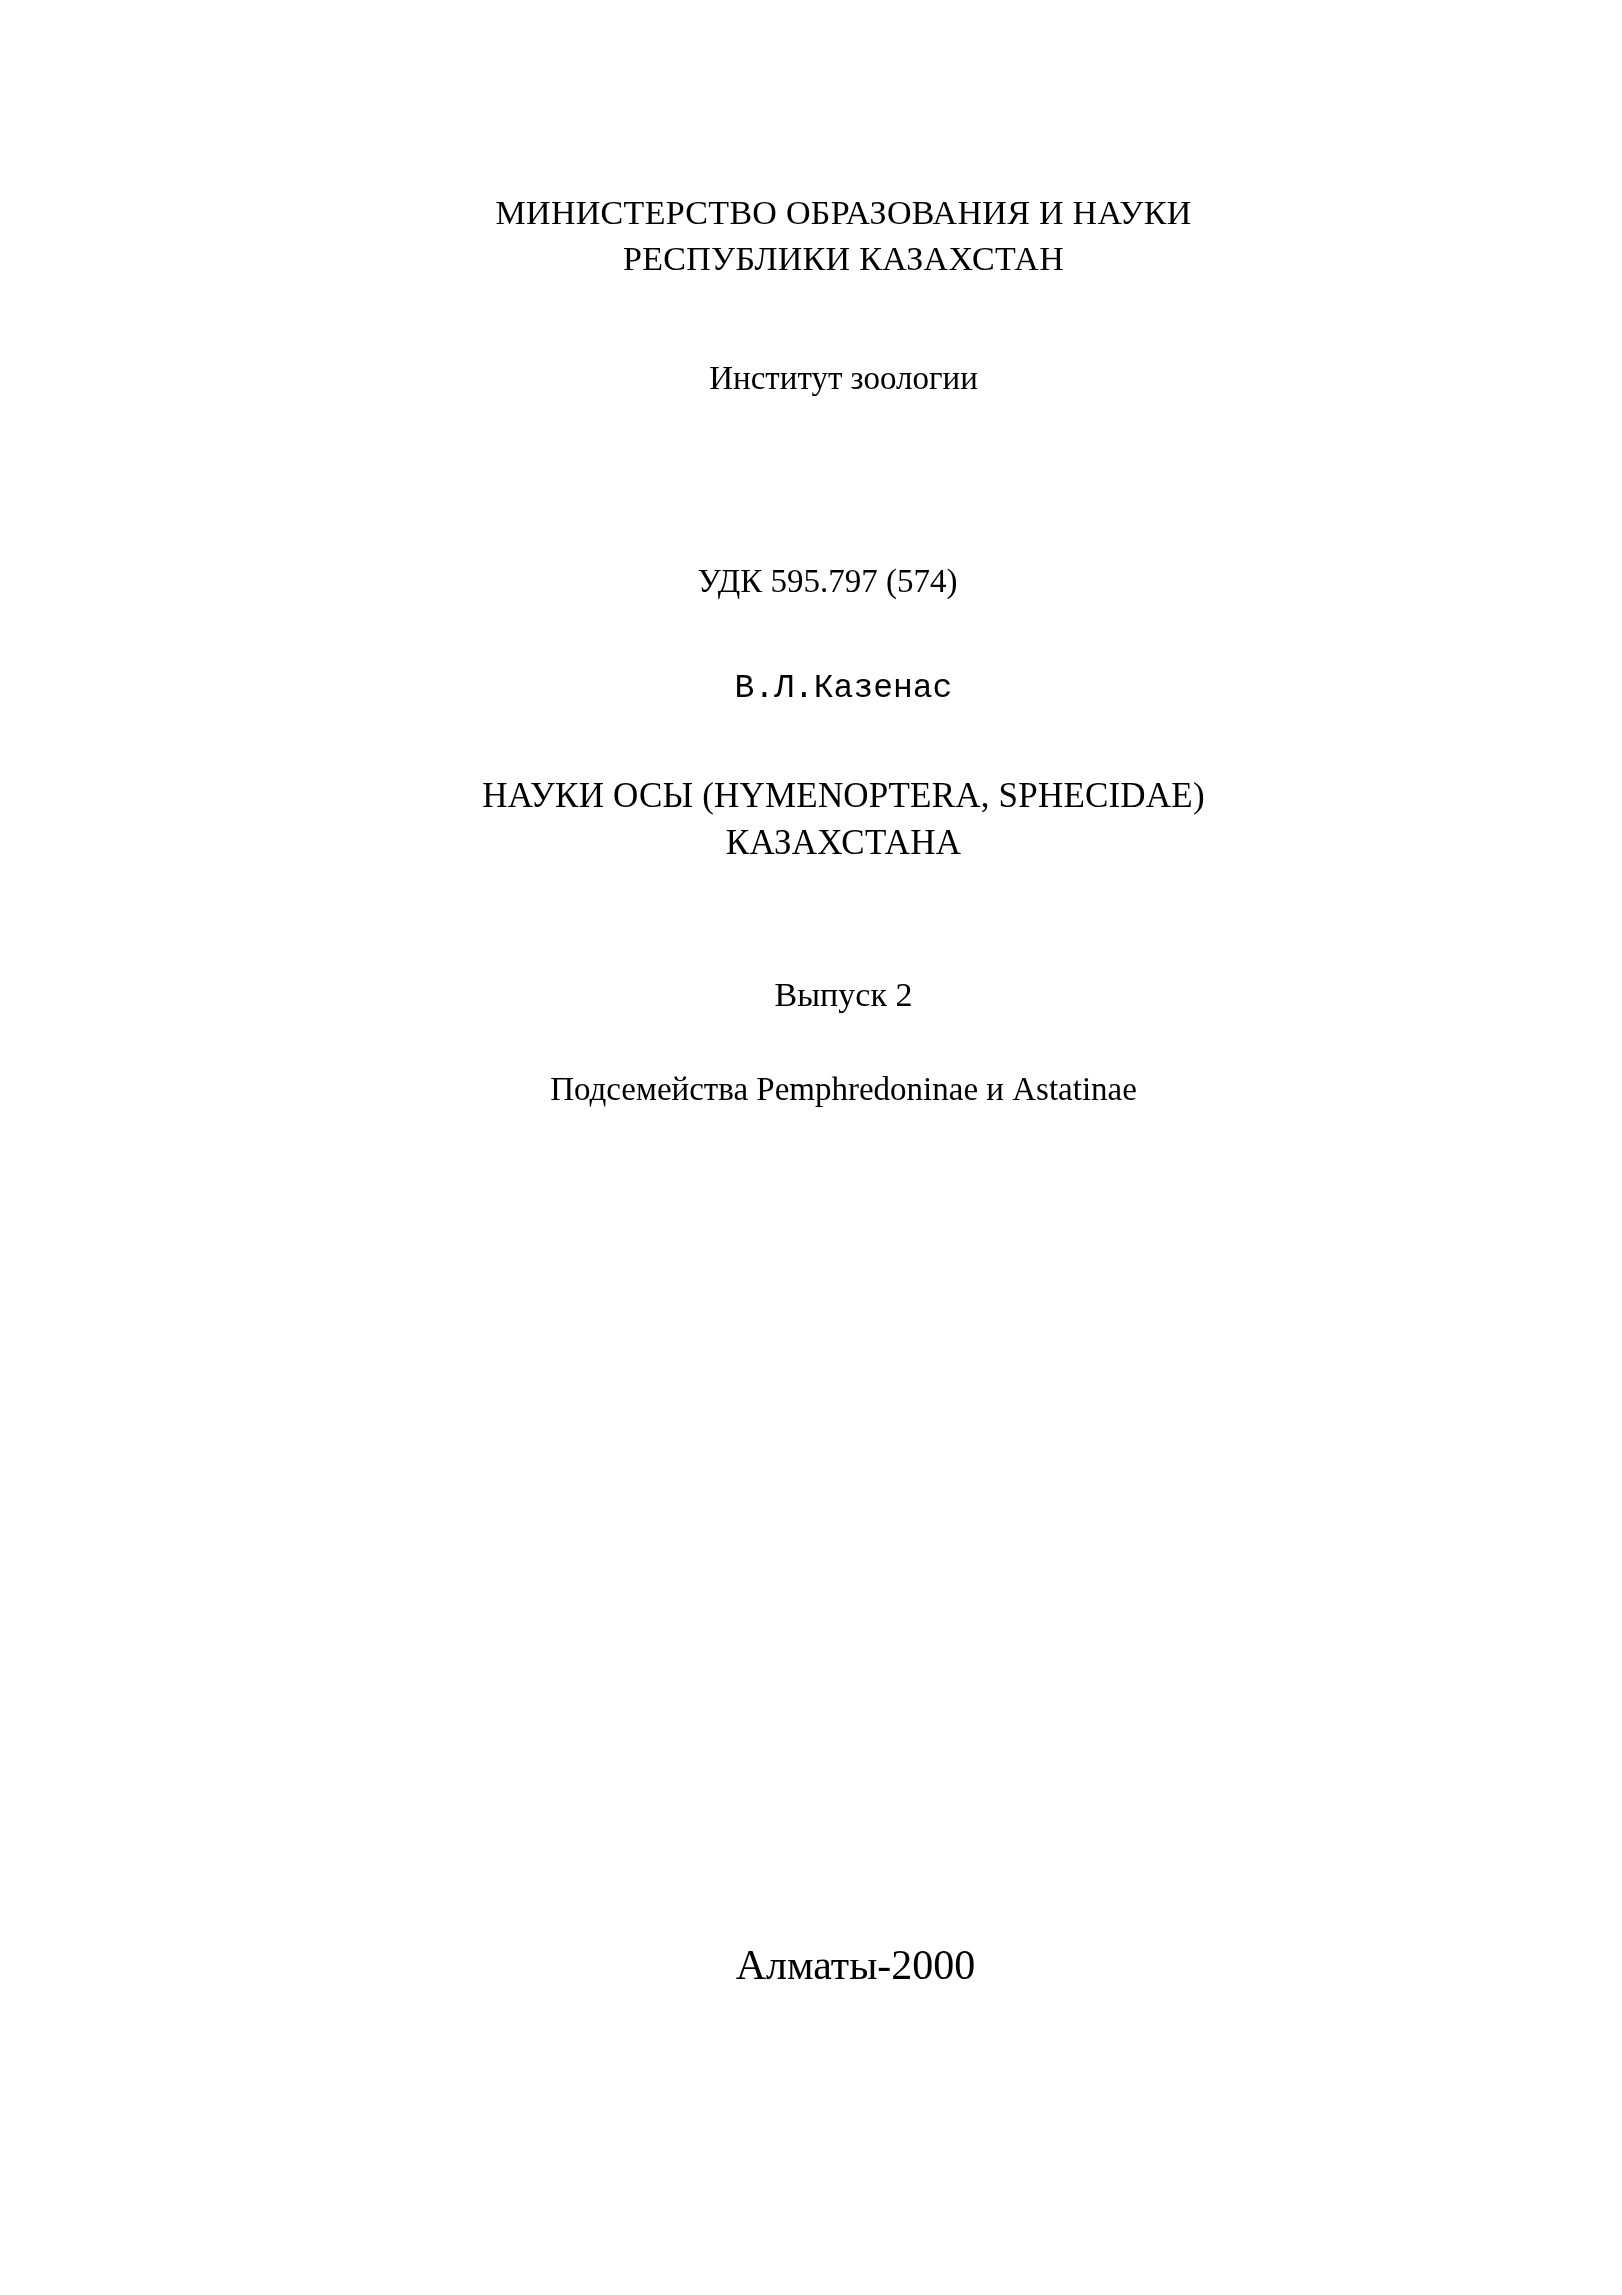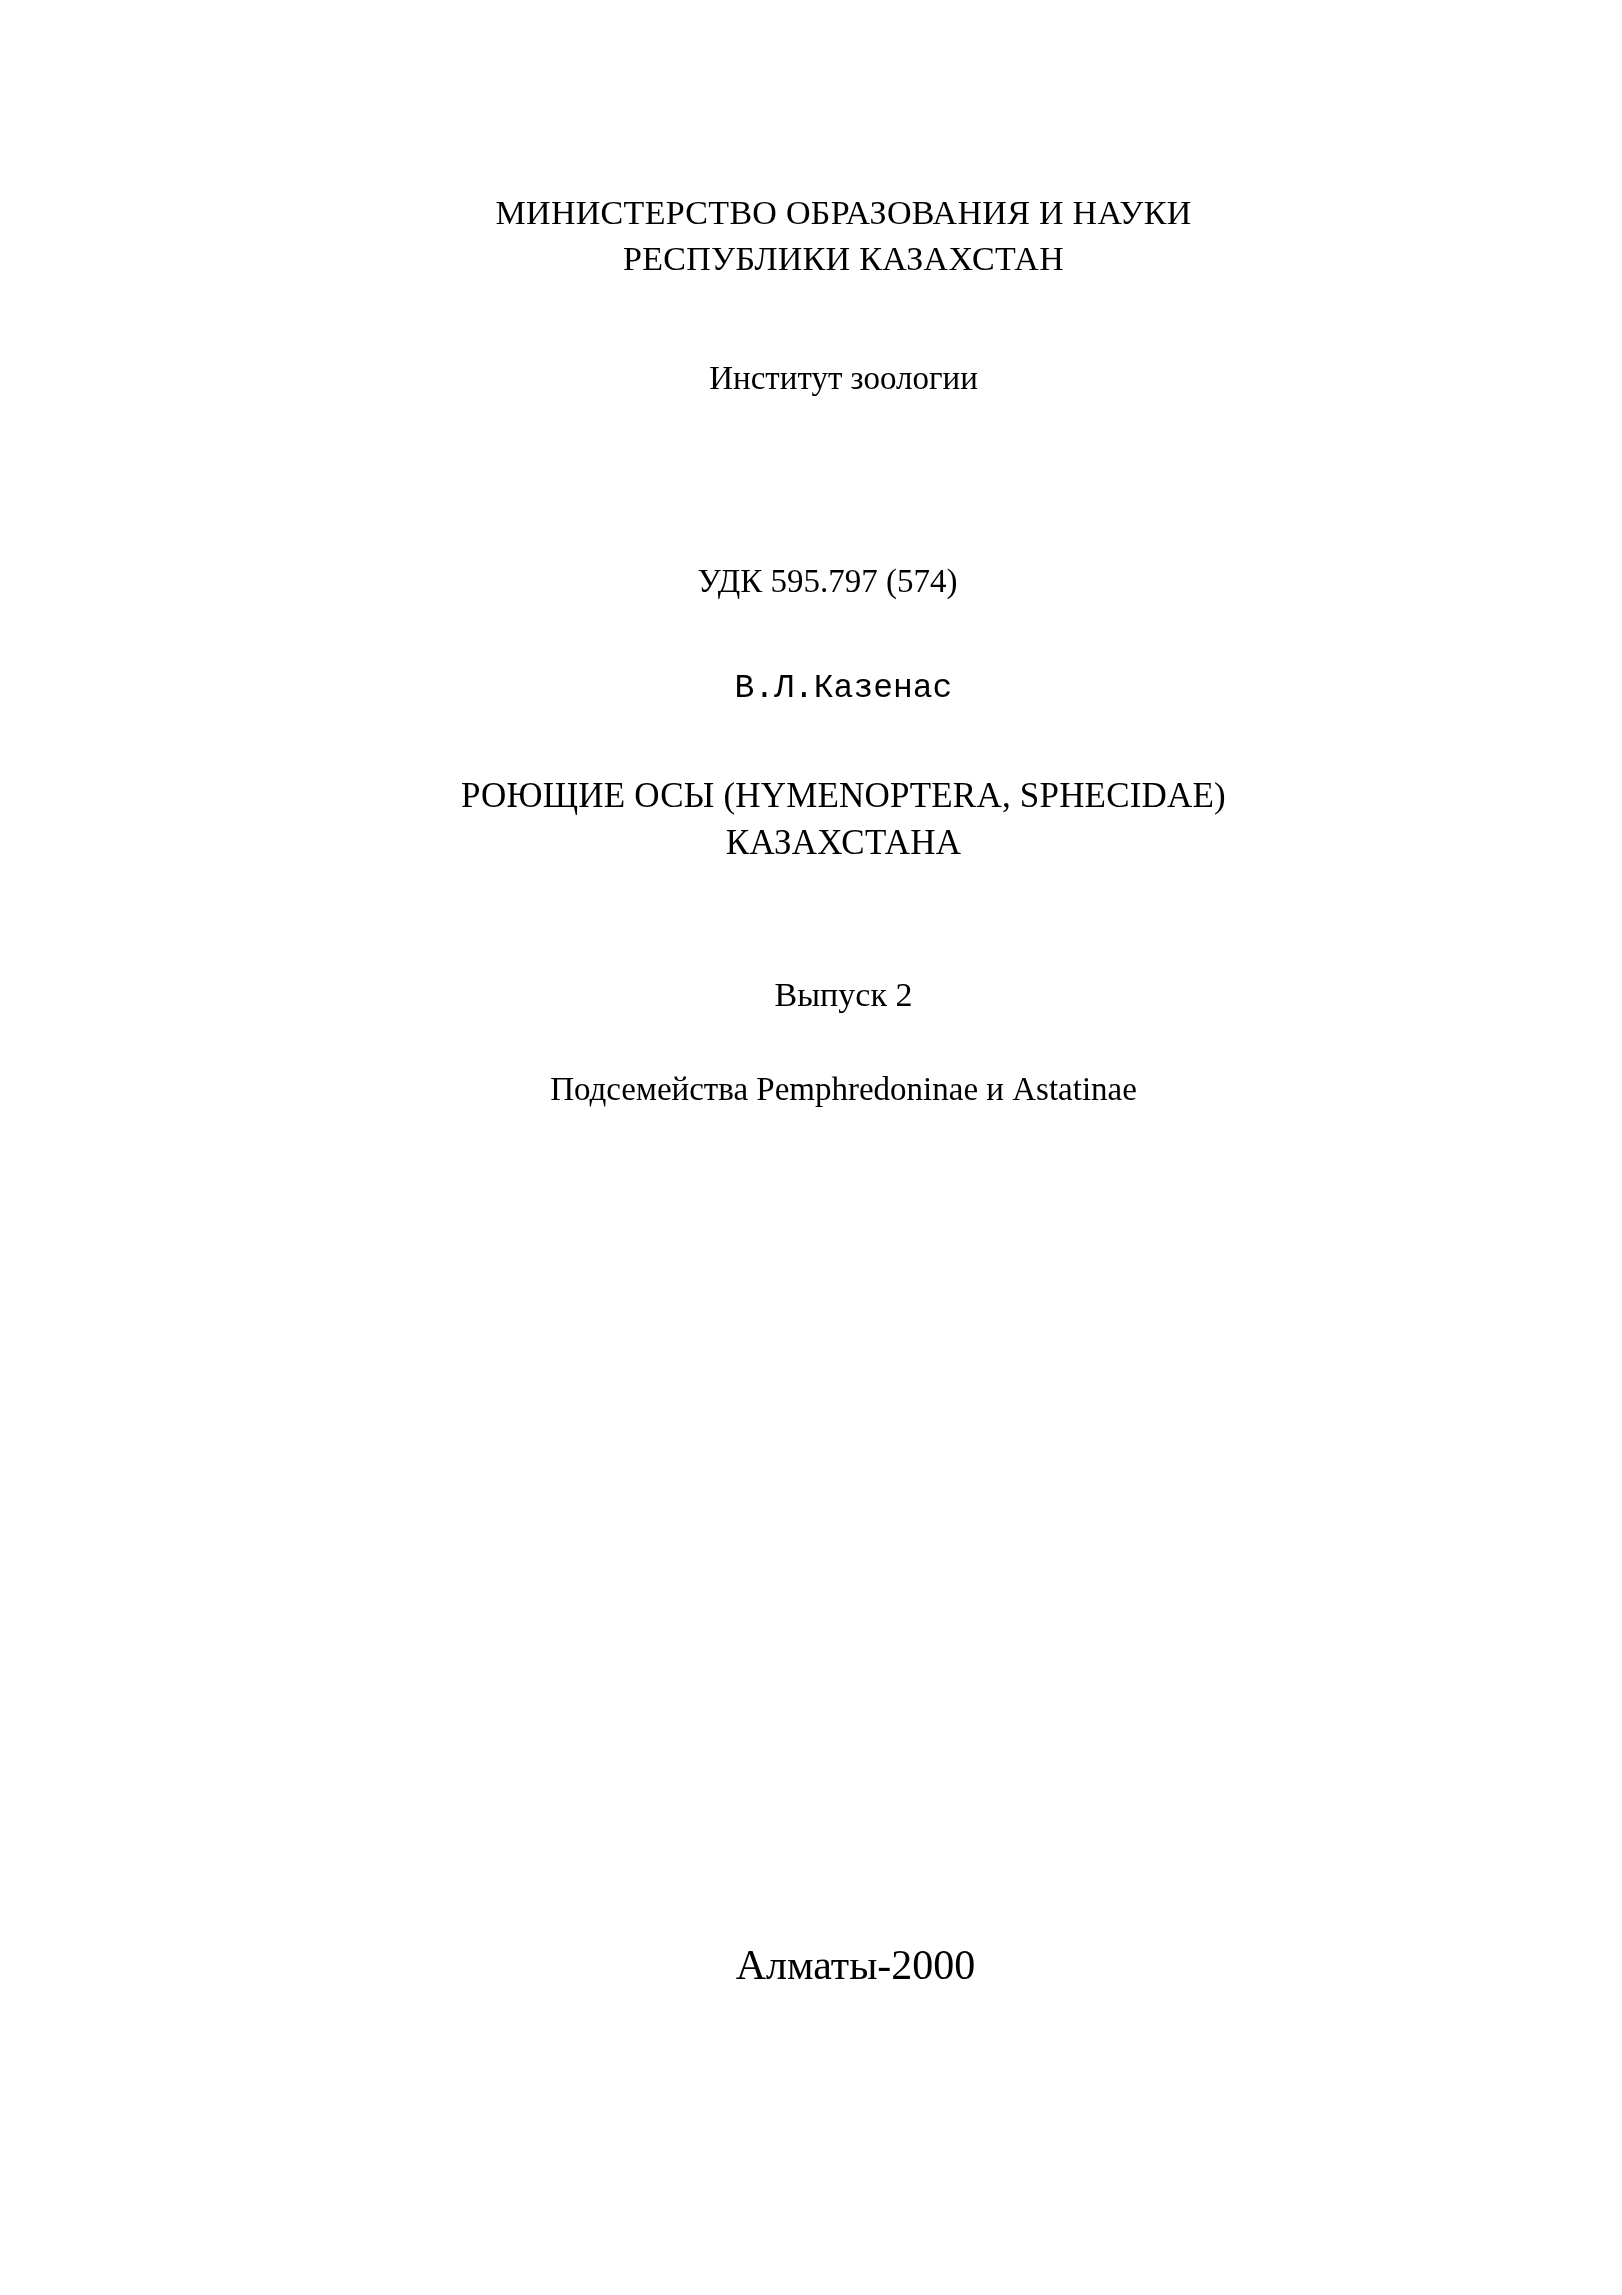--- a/index.html
+++ b/index.html
@@ -80,21 +80,21 @@
     <span class="line2">РЕСПУБЛИКИ КАЗАХСТАН</span>
   </div>
 
   <div class="block institute">Институт зоологии</div>
 
   <div class="block udk">УДК 595.797 (574)</div>
 
   <div class="block author">В.Л.Казенас</div>
 
   <div class="block title">
-    <span>РОЮЩИЕ ОСЫ (HYMENOPTERA, SPHECIDAE)</span>
+    <span>НАУКИ ОСЫ (HYMENOPTERA, SPHECIDAE)</span>
     <span class="line2">КАЗАХСТАНА</span>
   </div>
 
   <div class="block issue">Выпуск 2</div>
 
   <div class="block subfamilies">Подсемейства Pemphredoninae и Astatinae</div>
 
   <div class="block imprint">Алматы-2000</div>
 
 </div>

